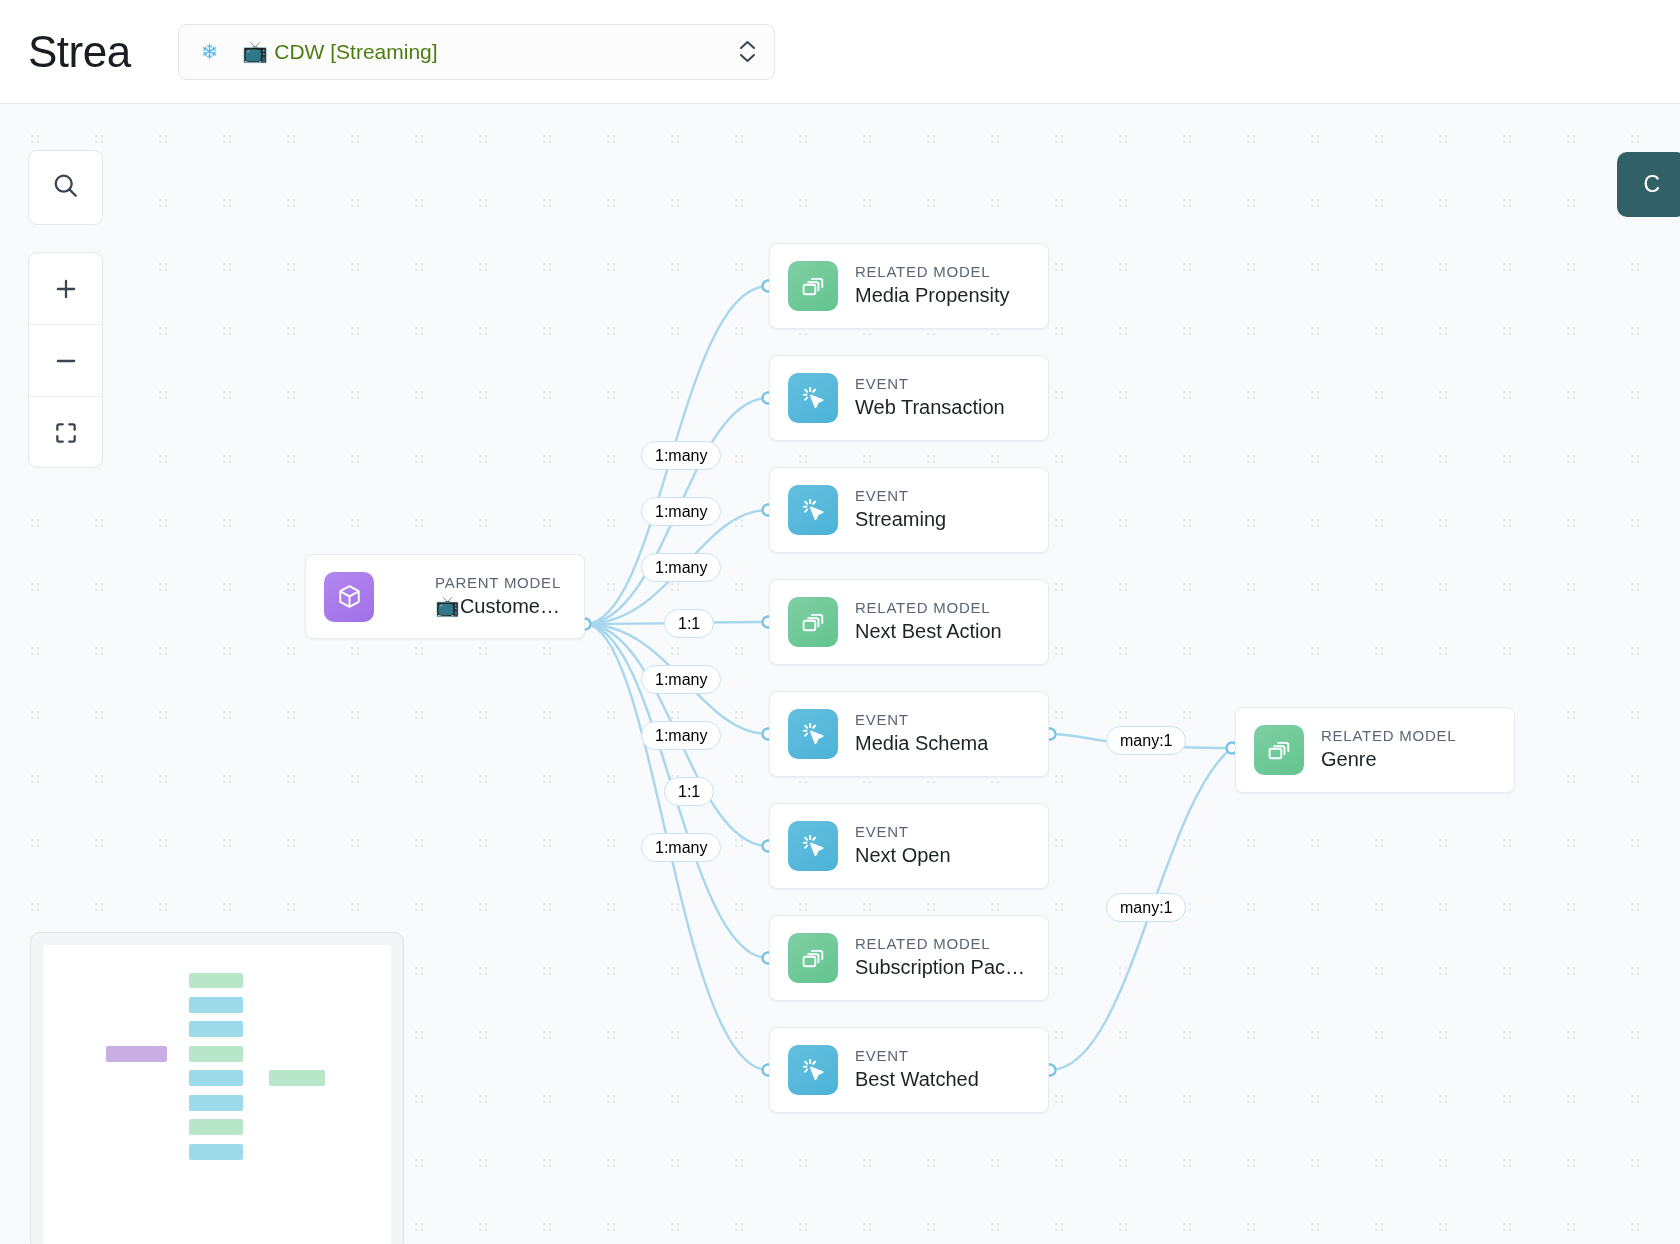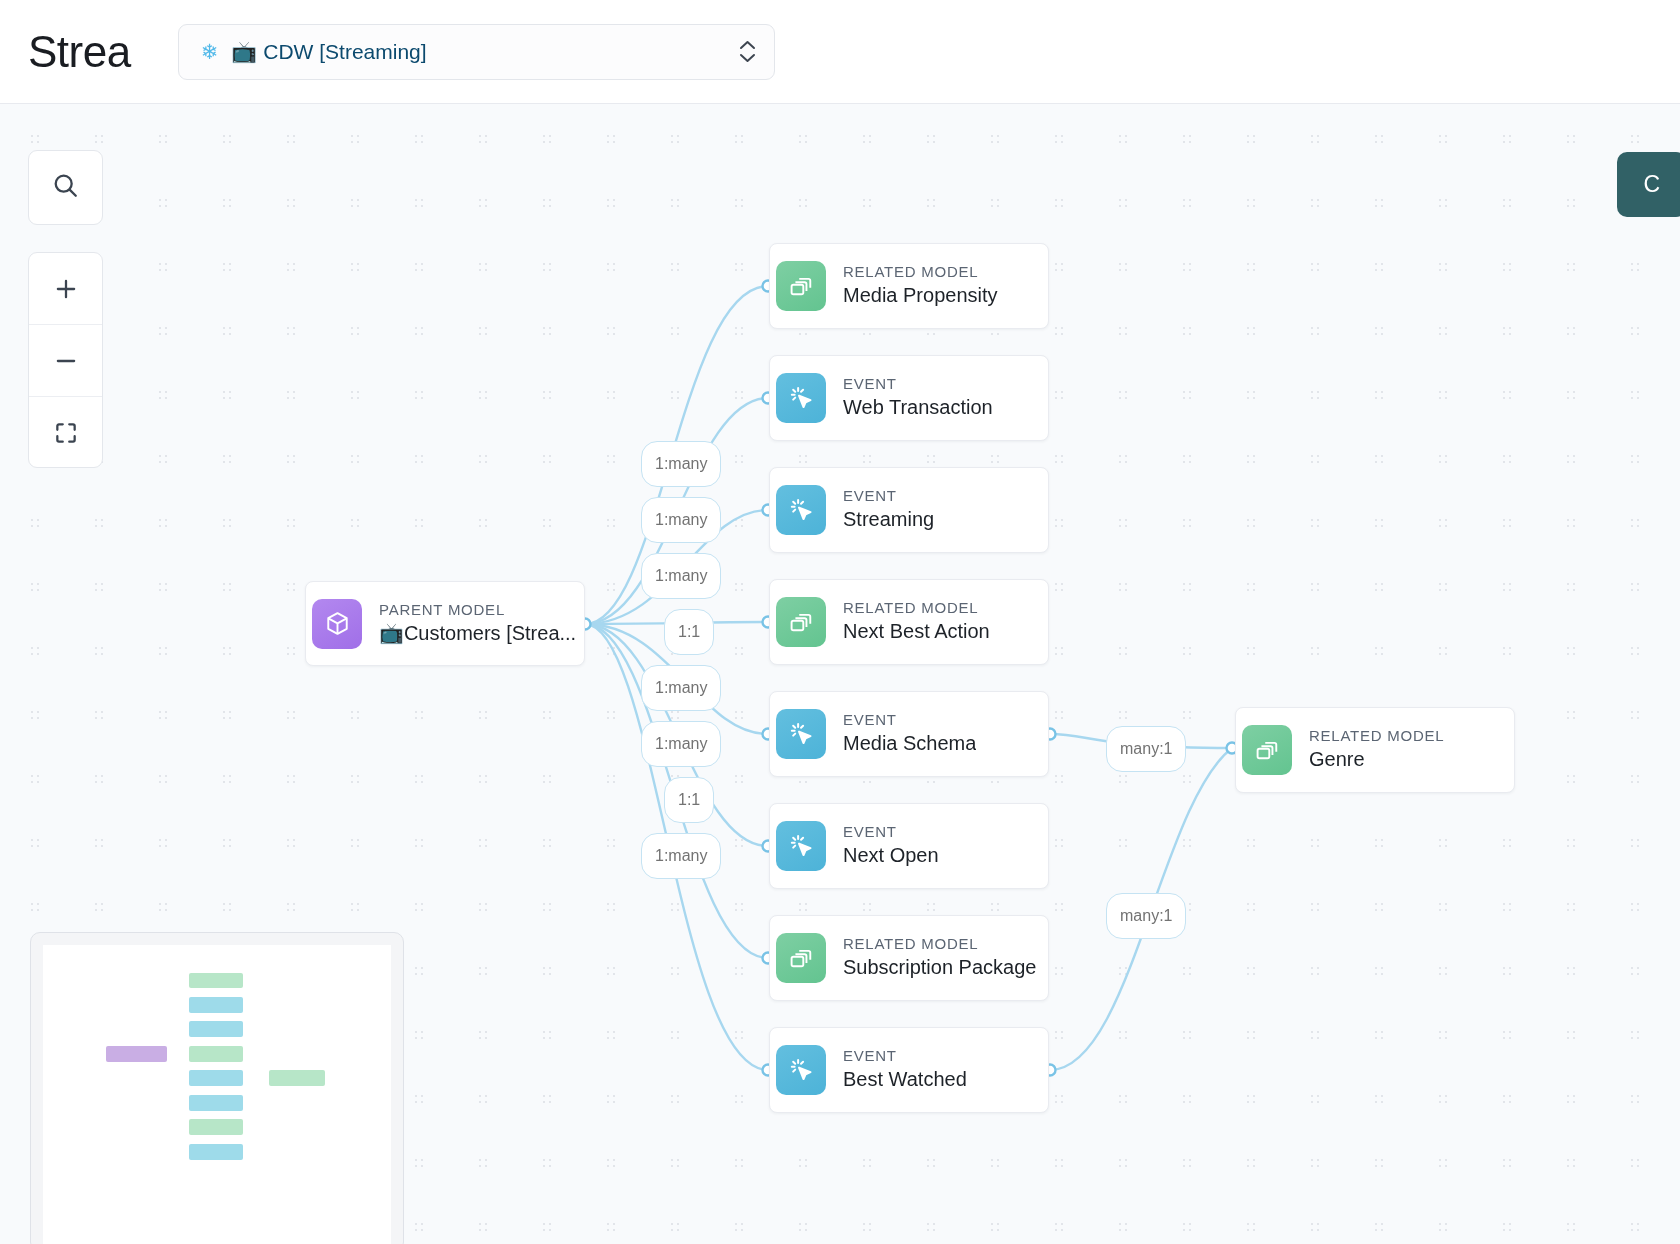--- a/index.html
+++ b/index.html
@@ -30,23 +30,23 @@
     width: 597px; height: 56px;
     border: 1px solid #e3e6eb;
     border-radius: 9px;
     background: #fcfcfd;
     display: flex; align-items: center;
     padding: 0 18px 0 22px;
     cursor: pointer;
   }
   .snowflake-icon { font-size: 21px; color: #52b9e9; line-height: 1; }
   .select-value {
-    margin-left: 13px;
+    margin-left: 24px;
     font-size: 21px;
-    color: #0c4a6e;
+    color: #4d7c0f;
     white-space: nowrap;
     flex: 1;
   }
   .select-chevrons {
     display: flex; flex-direction: column;
     align-items: center; justify-content: center;
     gap: 3px; color: #4a5563;
   }
   .select-chevrons svg { display: block; }
 
@@ -108,21 +108,21 @@
   }
 
   
   .node {
     position: absolute;
     background: #ffffff;
     border: 1px solid #e9ebf0;
     border-radius: 8px;
     box-shadow: 0 1px 3px rgba(26,34,51,0.055);
     display: flex; align-items: center;
-    padding: 0 6px;
+    padding: 0 18px;
     cursor: pointer;
   }
   .node-icon {
     width: 50px; height: 50px;
     border-radius: 10px;
     flex: 0 0 50px;
     display: flex; align-items: center; justify-content: center;
   }
   .node-icon.related { background: linear-gradient(150deg,#7ecfa3,#63c490); }
   .node-icon.event   { background: linear-gradient(150deg,#63bfdf,#4db3d8); }
@@ -134,22 +134,22 @@
     color: #5b6573; font-weight: 400;
     text-transform: uppercase;
     line-height: 1.25;
   }
   .node-name {
     font-size: 20px; color: #1d2228;
     line-height: 1.32;
     white-space: nowrap; overflow: hidden; text-overflow: ellipsis;
   }
   .parent-node {
-    left: 305px; top: 477px;
-    width: 280px; height: 85px;
+    left: 305px; top: 450px;
+    width: 280px; height: 85px; gap: 44px;
   }
   .child-node {
     left: 769px;
     width: 280px; height: 86px;
   }
   .media-node {
     left: 1235px; top: 603px;
     width: 280px; height: 86px;
   }
 
@@ -166,28 +166,28 @@
   }
   .port {
     fill: #ffffff;
     stroke: #79c3e6;
     stroke-width: 2.4px;
   }
 
   
   .badge {
     position: absolute;
-    height: 46px;
+    height: 29px;
     background: #ffffff;
     border: 1.5px solid #c5e3f3;
     border-radius: 16px;
     display: flex; align-items: center; justify-content: center;
     padding: 0 13px;
     font-size: 16px;
-    color: #737373;
+    color: #000000;
     white-space: nowrap;
     cursor: pointer;
   }
 
   
   .minimap {
     position: absolute; left: 30px; top: 828px;
     width: 374px; height: 320px;
     background: #f4f5f7;
     border: 1px solid #dfe2e8;

